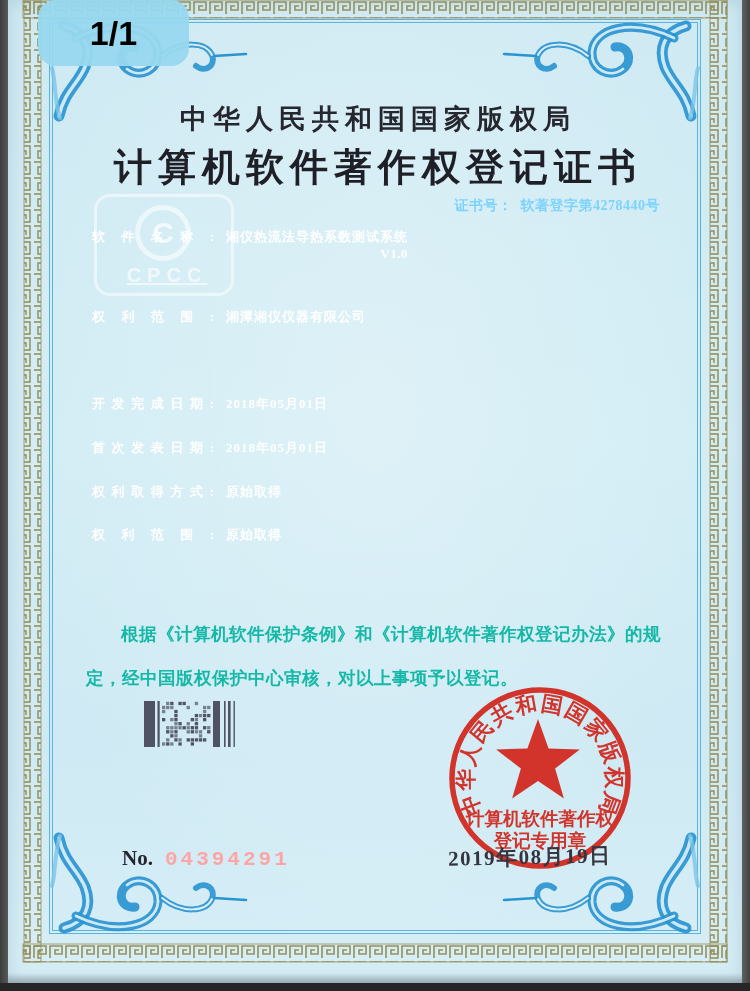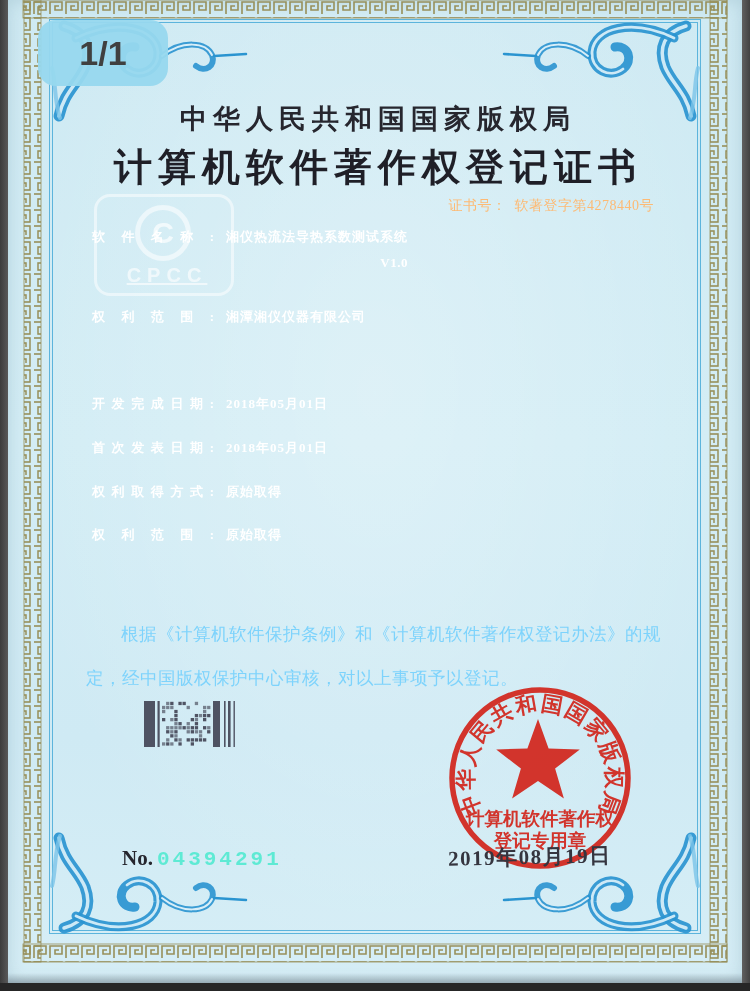--- a/index.html
+++ b/index.html
@@ -56,56 +56,56 @@
 
   .issuer {
     position:absolute; left:0; top:101px; width:750px; text-align:center;
     font-size:27px; font-weight:700; letter-spacing:6px; text-indent:6px; color:#26262e;
   }
   .certtitle {
     position:absolute; left:0; top:142px; width:750px; text-align:center;
     font-size:38px; font-weight:700; letter-spacing:6px; text-indent:6px; color:#1f1f27;
   }
   .certno {
-    position:absolute; right:96px; top:197px; font-size:14px; font-weight:400; color:#fdba74;
+    position:absolute; right:90px; top:197px; font-size:14px; font-weight:700; color:#7dd3fc;
     letter-spacing:0.5px;
   }
   .certno .lbl { margin-right:8px; }
 
   .field { position:absolute; left:92px; font-size:13px; font-weight:700; color:#ffffff; white-space:nowrap; }
   .flabel { display:inline-block; width:122px; text-align:justify; text-align-last:justify; vertical-align:top; }
   .fvalue { display:inline-block; margin-left:12px; letter-spacing:1px; vertical-align:top;text-align:right; }
-  .fvalue .l2 { margin-top:9px; letter-spacing:0.5px; }
+  .fvalue .l2 { letter-spacing:0.5px; }
 
   .statement {
     position:absolute; left:86px; top:612px; width:576px;
-    font-size:17.5px; font-weight:400; color:#7dd3fc;
+    font-size:17.5px; font-weight:700; color:#14b8a6;
     line-height:44px; text-indent:2em; letter-spacing:0.5px;
   }
 
   .barcode { position:absolute; left:144px; top:701px; width:104px; height:46px; z-index:5; opacity:0.85; }
 
   svg.seal { position:absolute; left:0; top:0; width:750px; height:991px; z-index:6; pointer-events:none; }
 
   .sealdate {
     position:absolute; left:448px; top:843px; z-index:7;
     font-size:21px; font-weight:700; color:#35353f; letter-spacing:1.5px;
     transform:rotate(-1.2deg);
   }
 
   .serial { position:absolute; left:122px; top:846px; z-index:5; white-space:nowrap; }
-  .serial .no { font:700 21px "Liberation Serif",serif; color:#26262e; margin-right:4px; }
-  .serial .num { font:700 21px "Liberation Mono",monospace; color:#5eead4; letter-spacing:3px;margin-top:20px; }
+  .serial .no { font:700 21px "Liberation Serif",serif; color:#26262e; margin-right:12px; }
+  .serial .num { font:700 21px "Liberation Mono",monospace; color:#fca5a5; letter-spacing:3px;margin-top:20px; }
 
   
   .pagebadge {
-    position:absolute; left:38px; top:20px; width:130px; height:66px; z-index:20;
+    position:absolute; left:38px; top:0; width:151px; height:66px; z-index:20;
     background:rgba(151,216,238,0.95); border-radius:18px;
     display:flex; align-items:center; justify-content:center;
-    font:700 34px "Liberation Sans",sans-serif; color:#404040;
+    font:700 34px "Liberation Sans",sans-serif; color:#000000;
   }
 </style>
 </head>
 <body>
 
 <div class="stage">
 
   <div class="paper"></div>
 
   <div class="cpcc">

